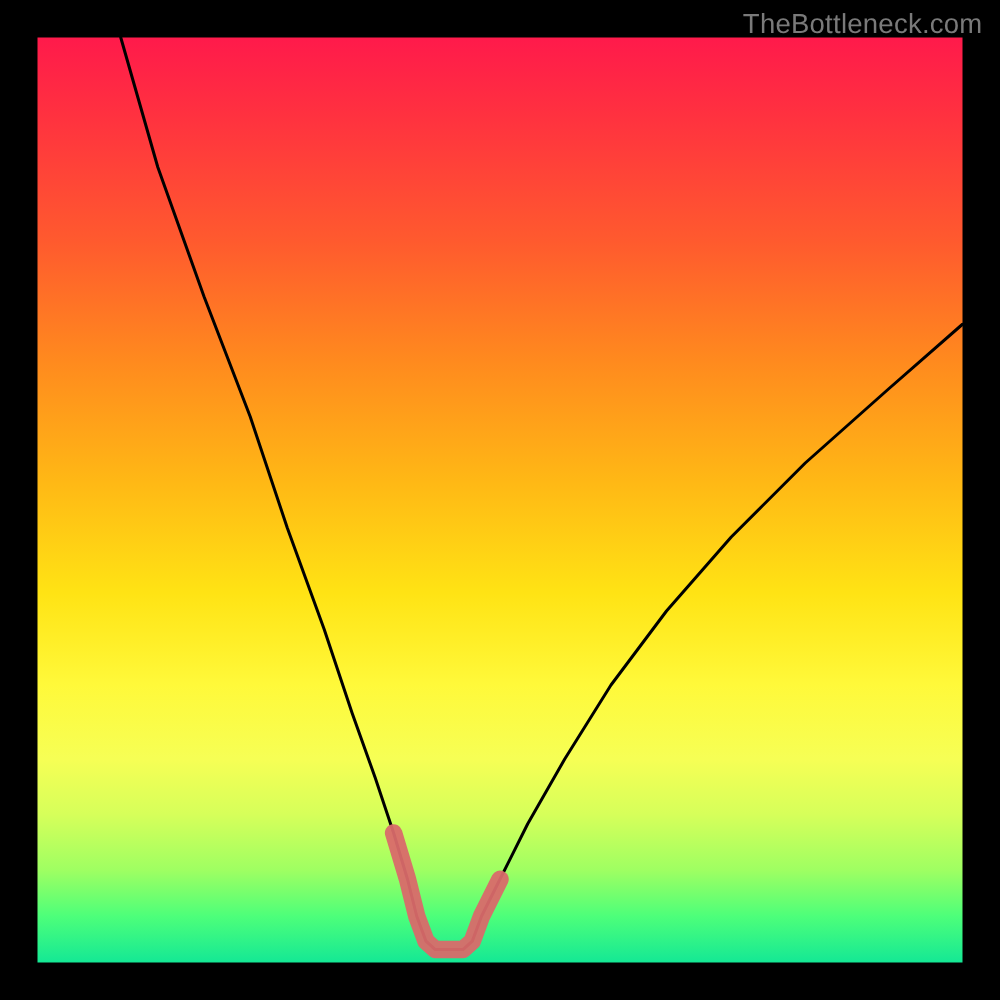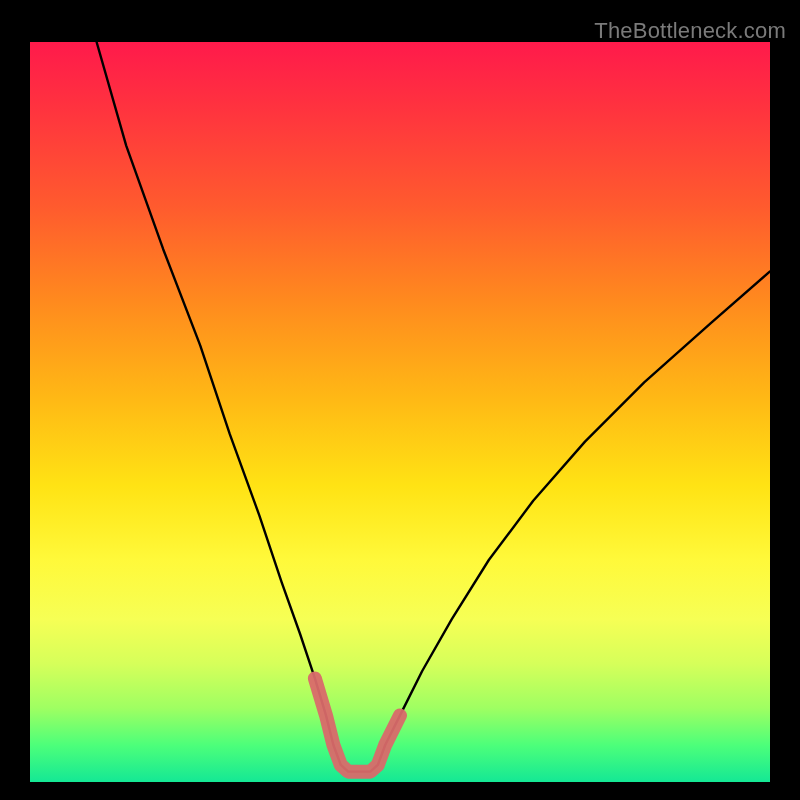--- a/index.html
+++ b/index.html
@@ -6,21 +6,21 @@
     margin: 0;
     padding: 0;
     width: 800px;
     height: 800px;
     background: #000;
     overflow: hidden;
   }
   .frame {
     position: absolute;
     left: 0;
-    top: 12px;
+    top: 0;
     width: 800px;
     height: 652px;
     background: #000;
   }
   .plot-area {
     position: absolute;
     left: 30px;
     top: 30px;
     width: 740px;
     height: 740px;

